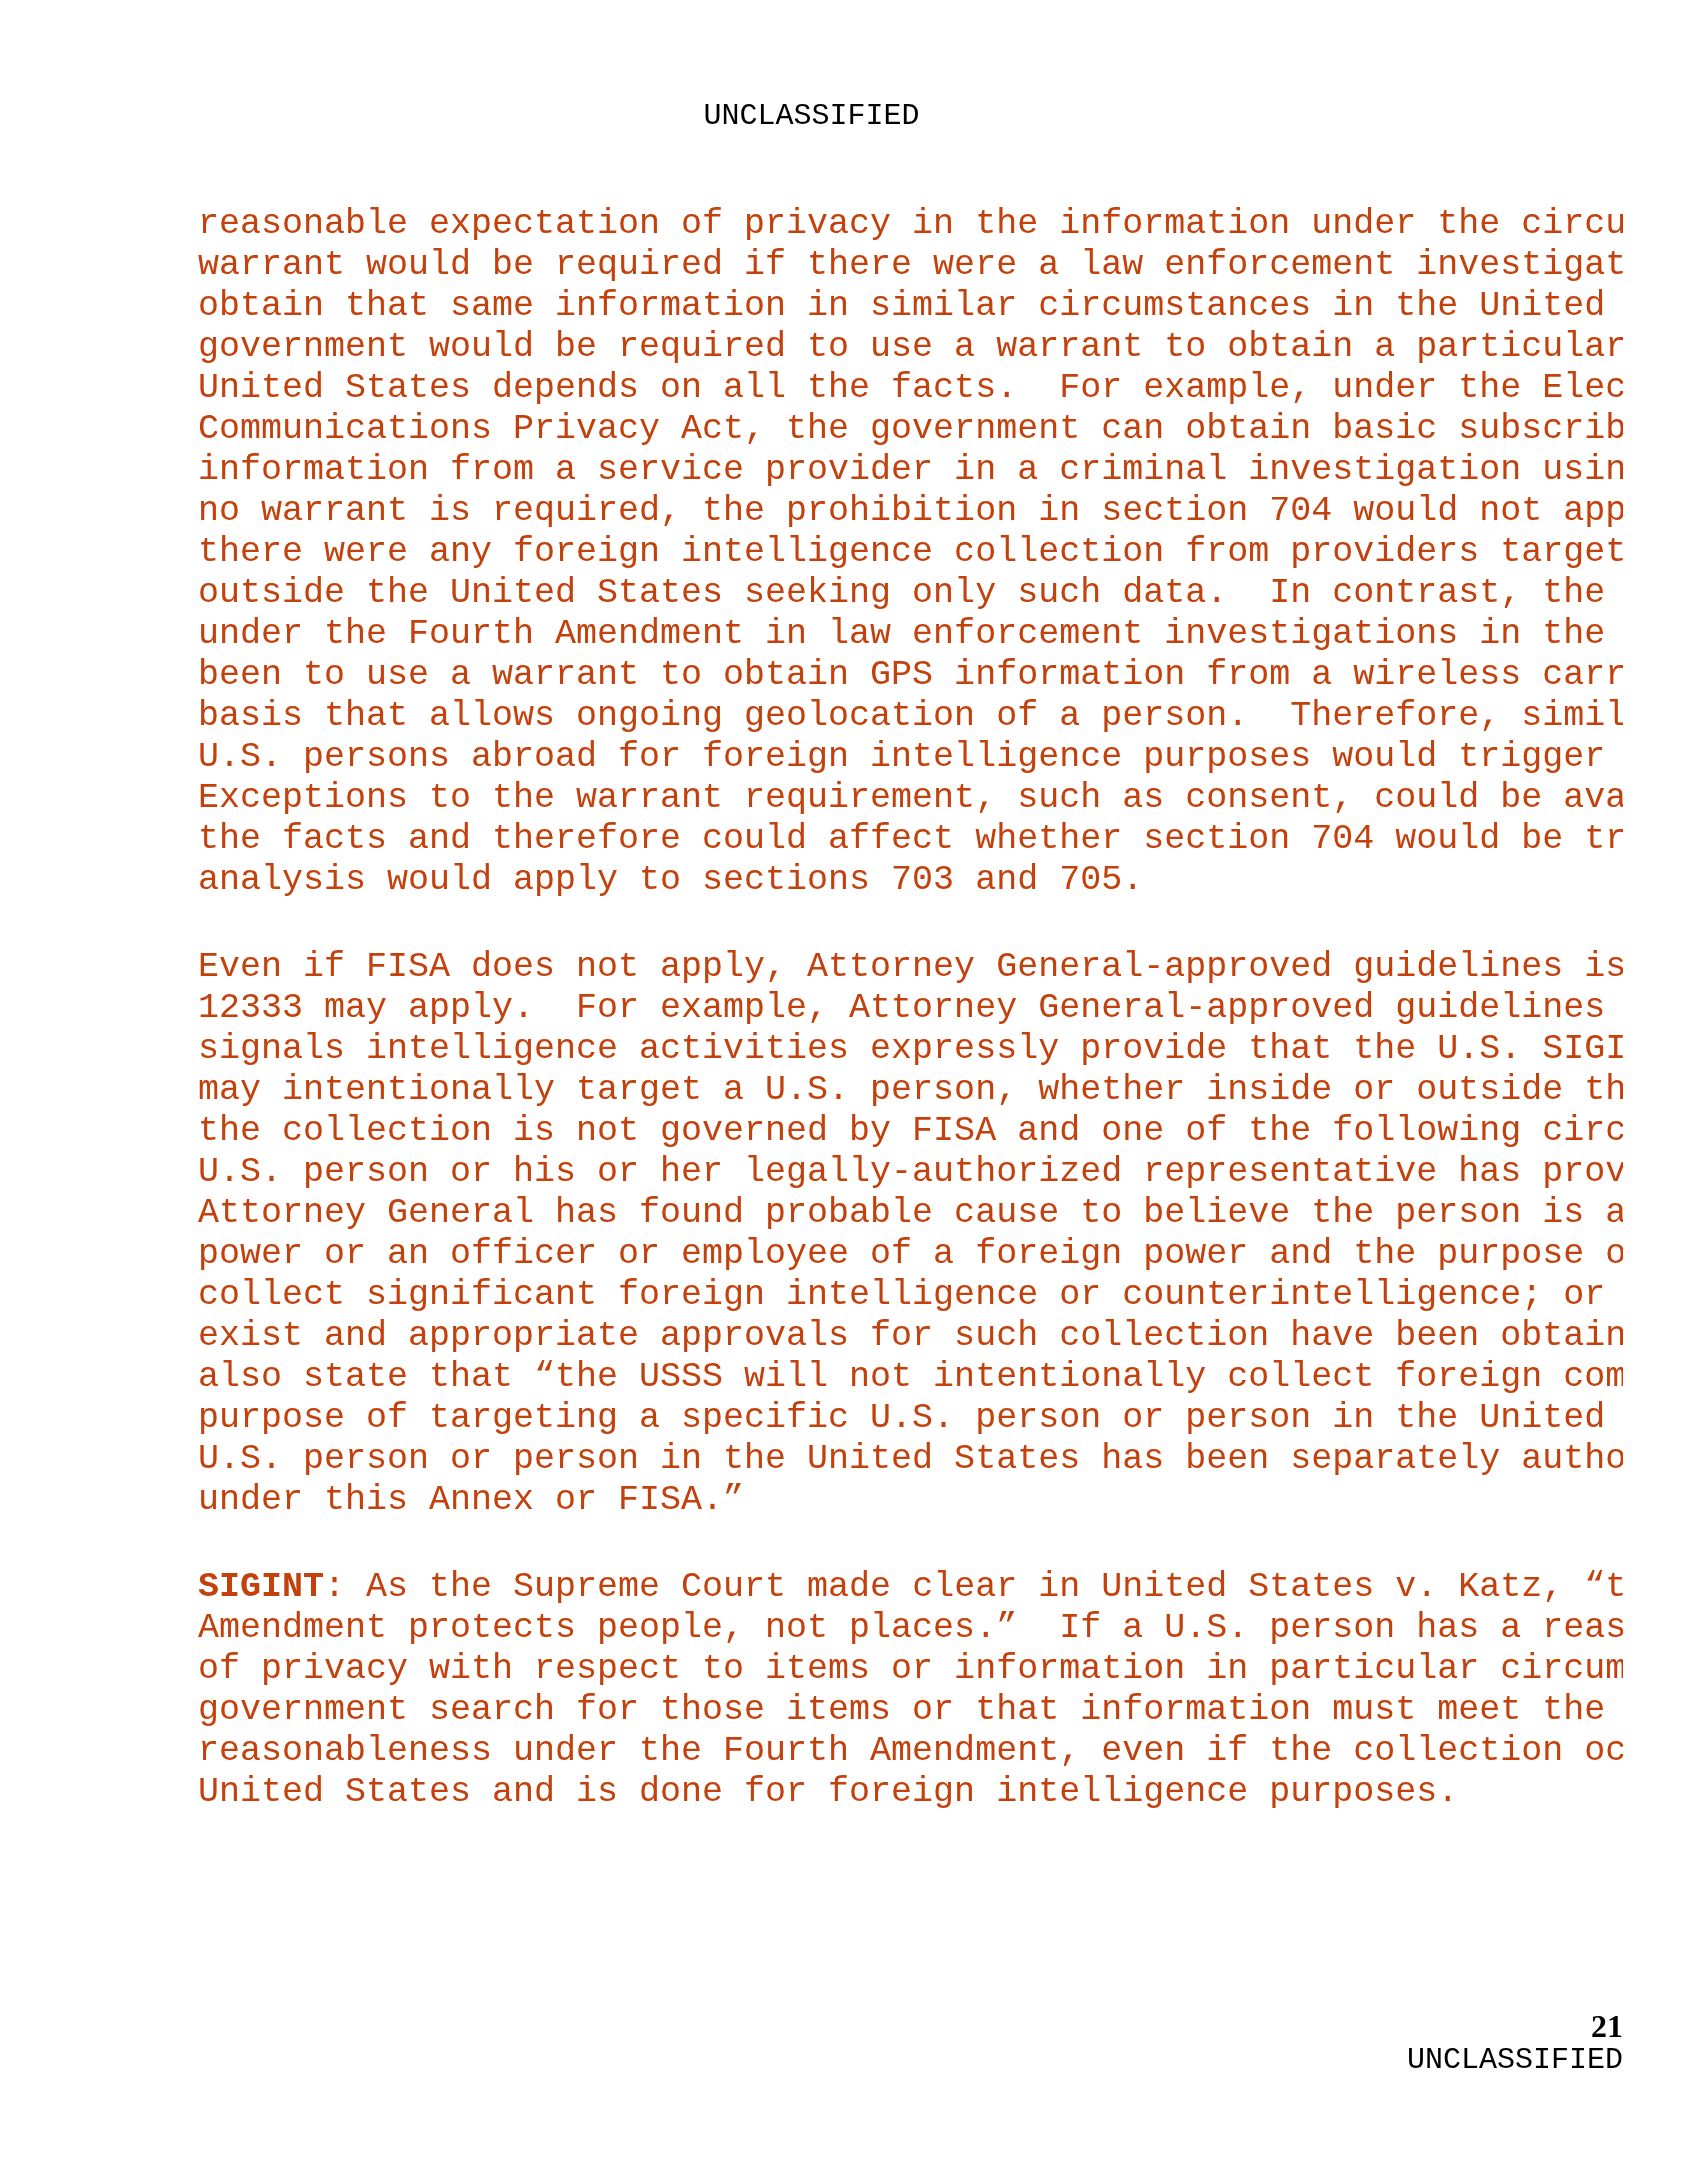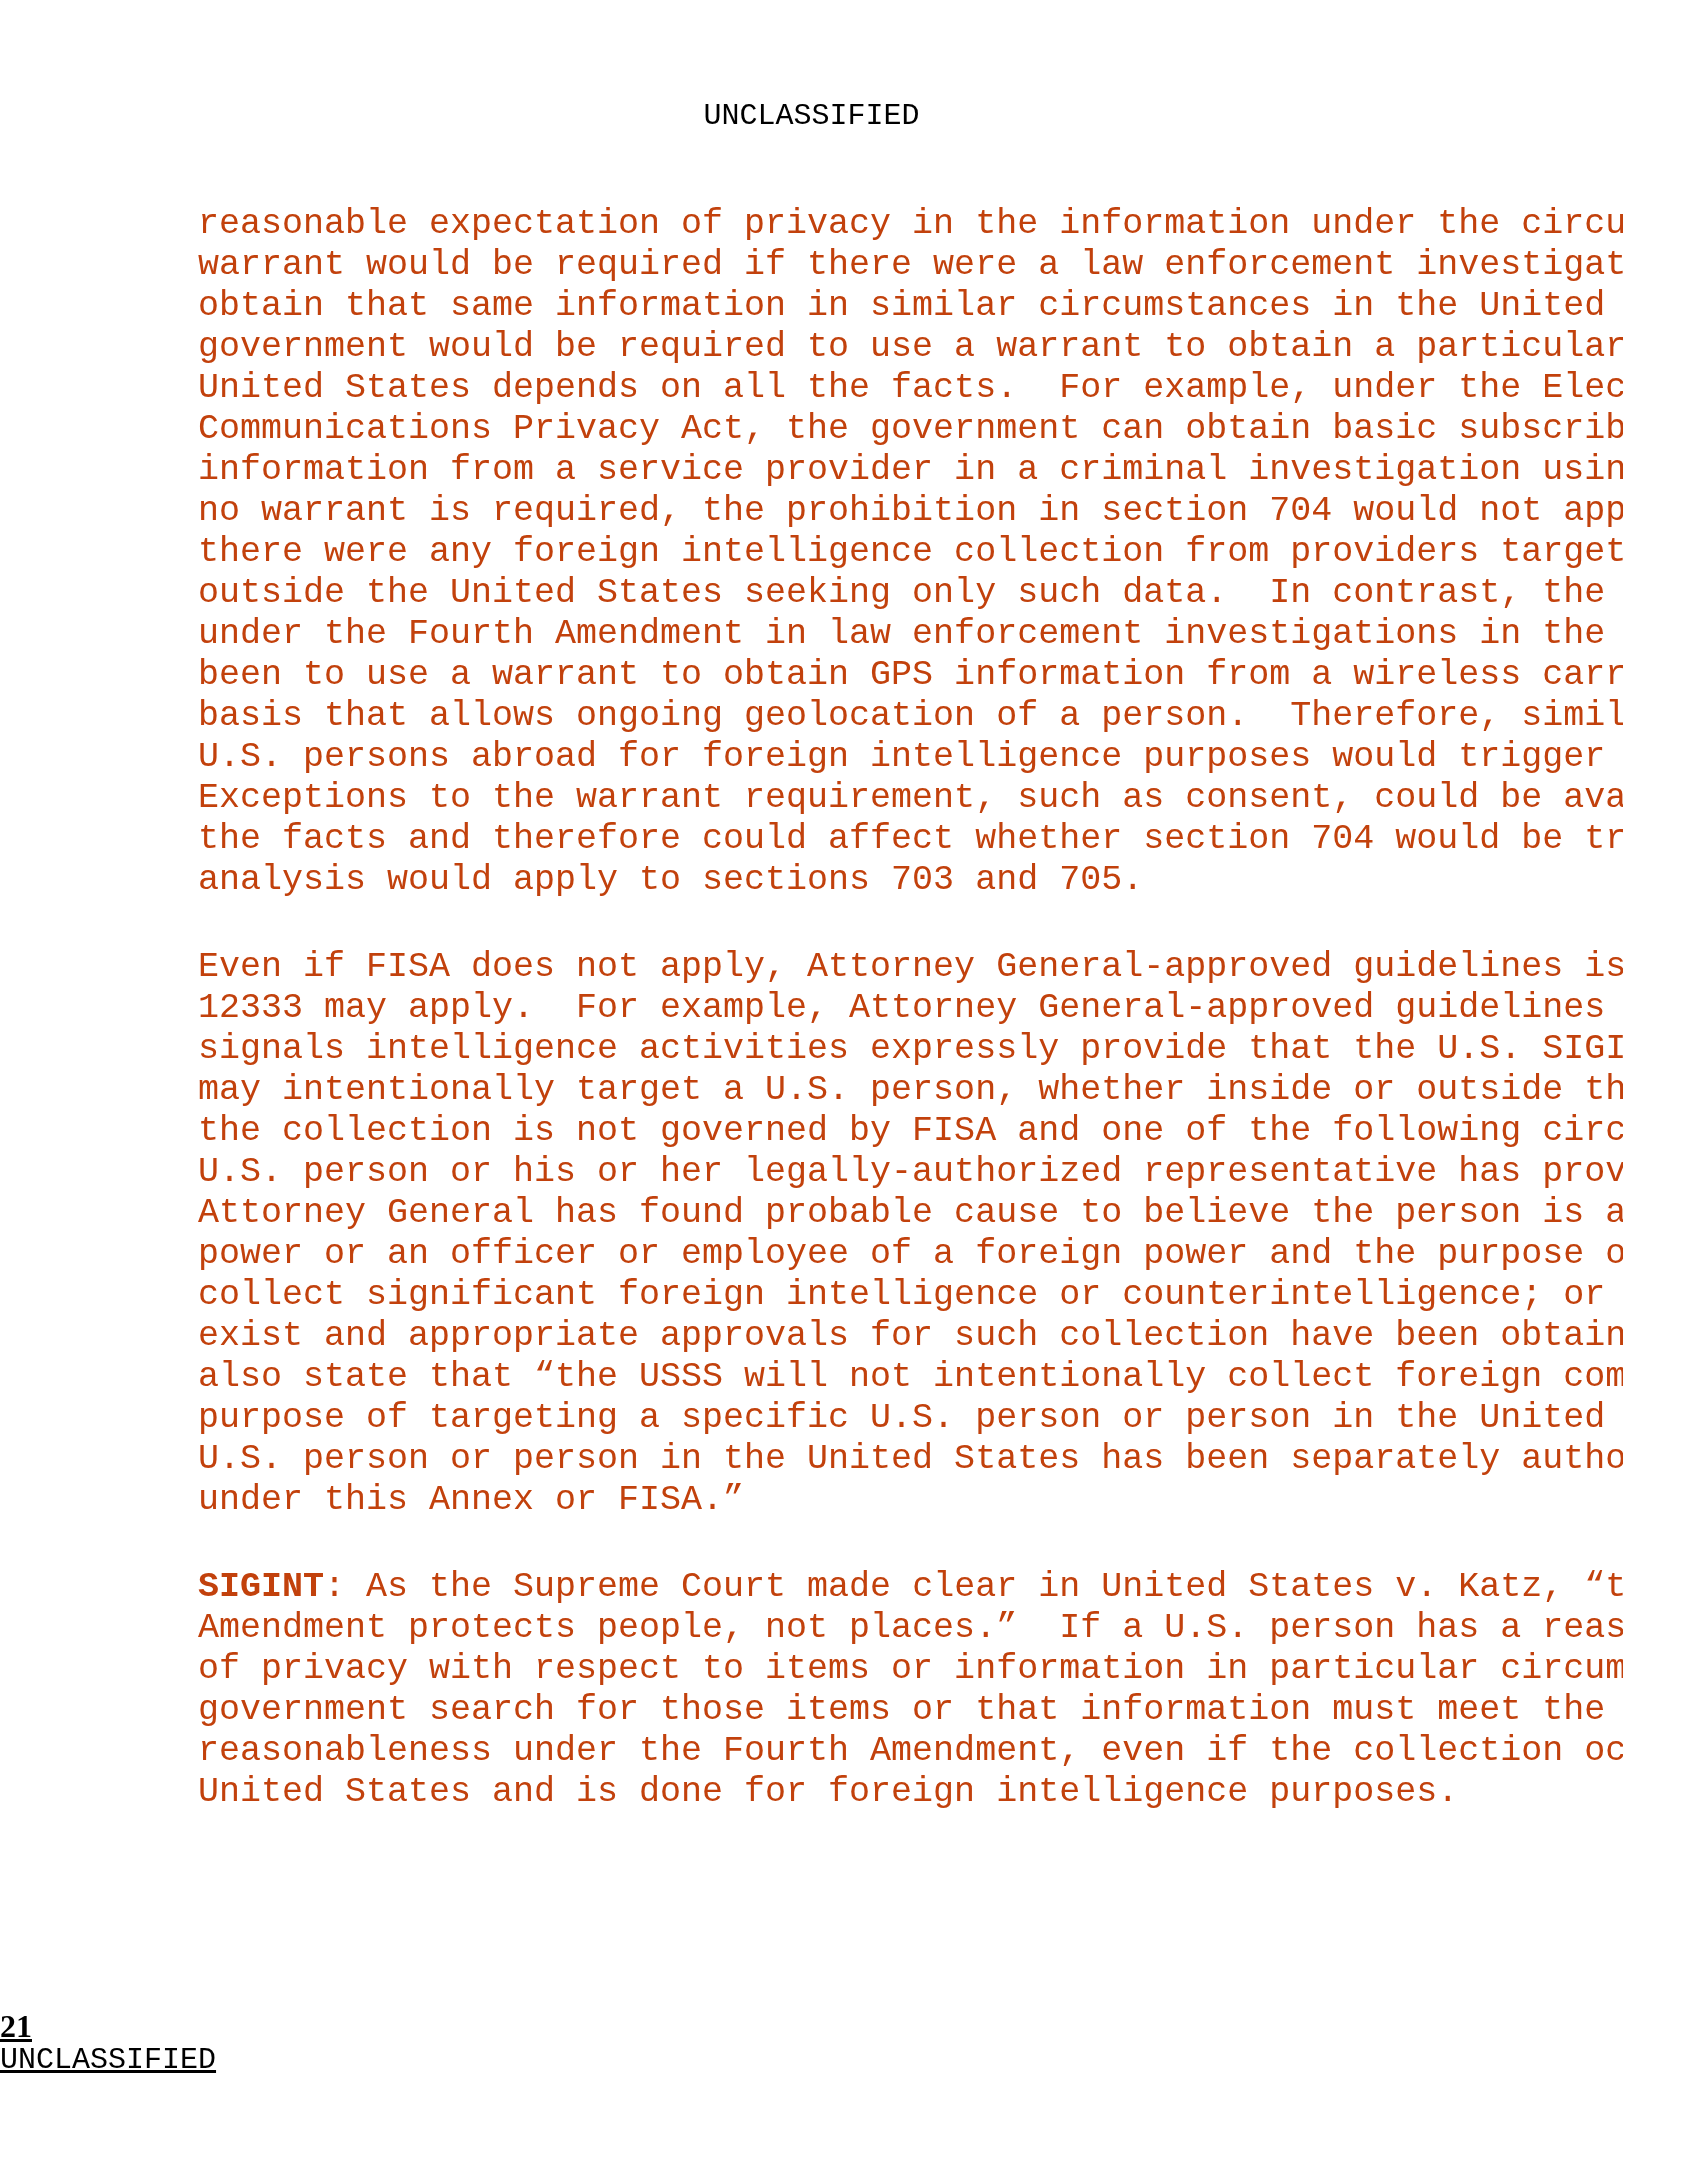--- a/index.html
+++ b/index.html
@@ -43,22 +43,21 @@
     color: #c2410c;
   }
   .lead-label {
     font-weight: bold;
   }
   .page-footer {
     position: absolute;
     left: 0;
     top: 2010px;
     width: 100%;
-    text-align: left;
-    text-decoration: underline;
+    text-align: right;
   }
   .page-number {
     font-family: "Liberation Serif", "DejaVu Serif", serif;
     font-size: 32px;
     line-height: 33px;
     font-weight: bold;
     color: #000000;
   }
   .banner-bottom-footer {
     font-family: "Liberation Mono", "DejaVu Sans Mono", monospace;

